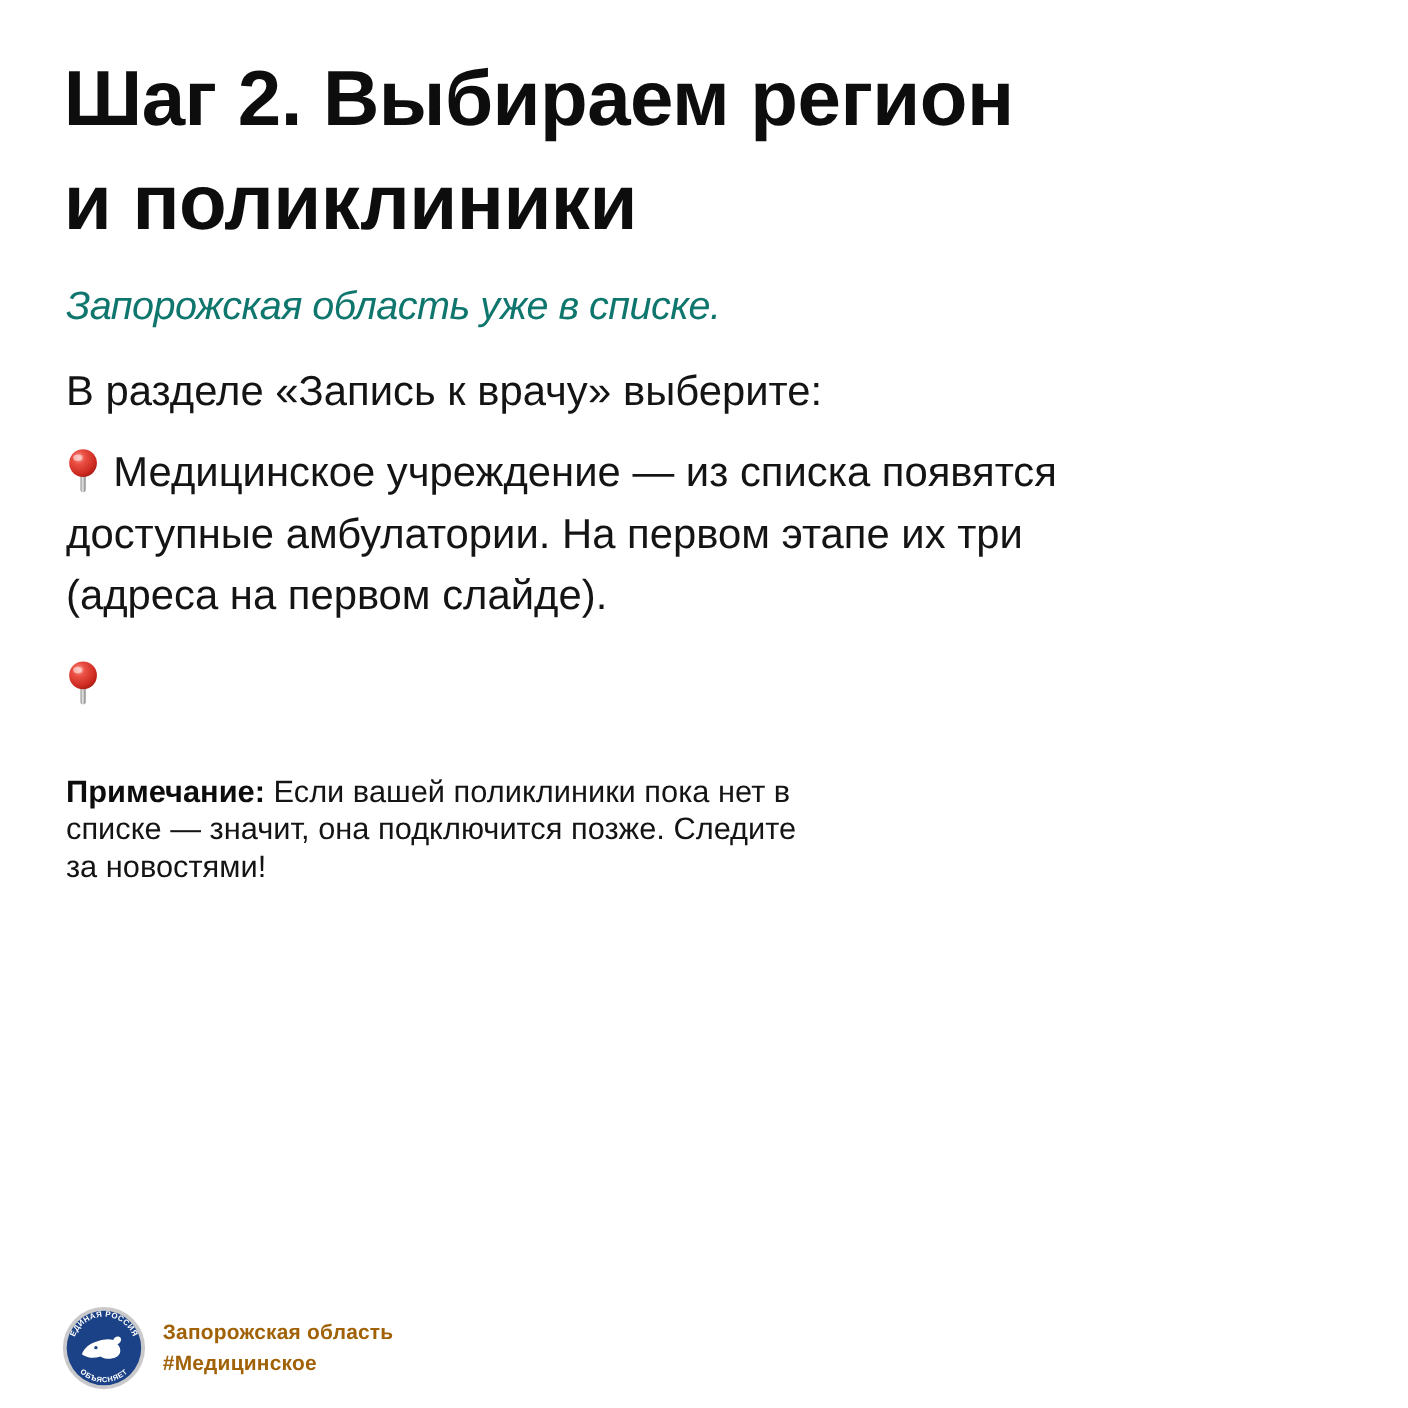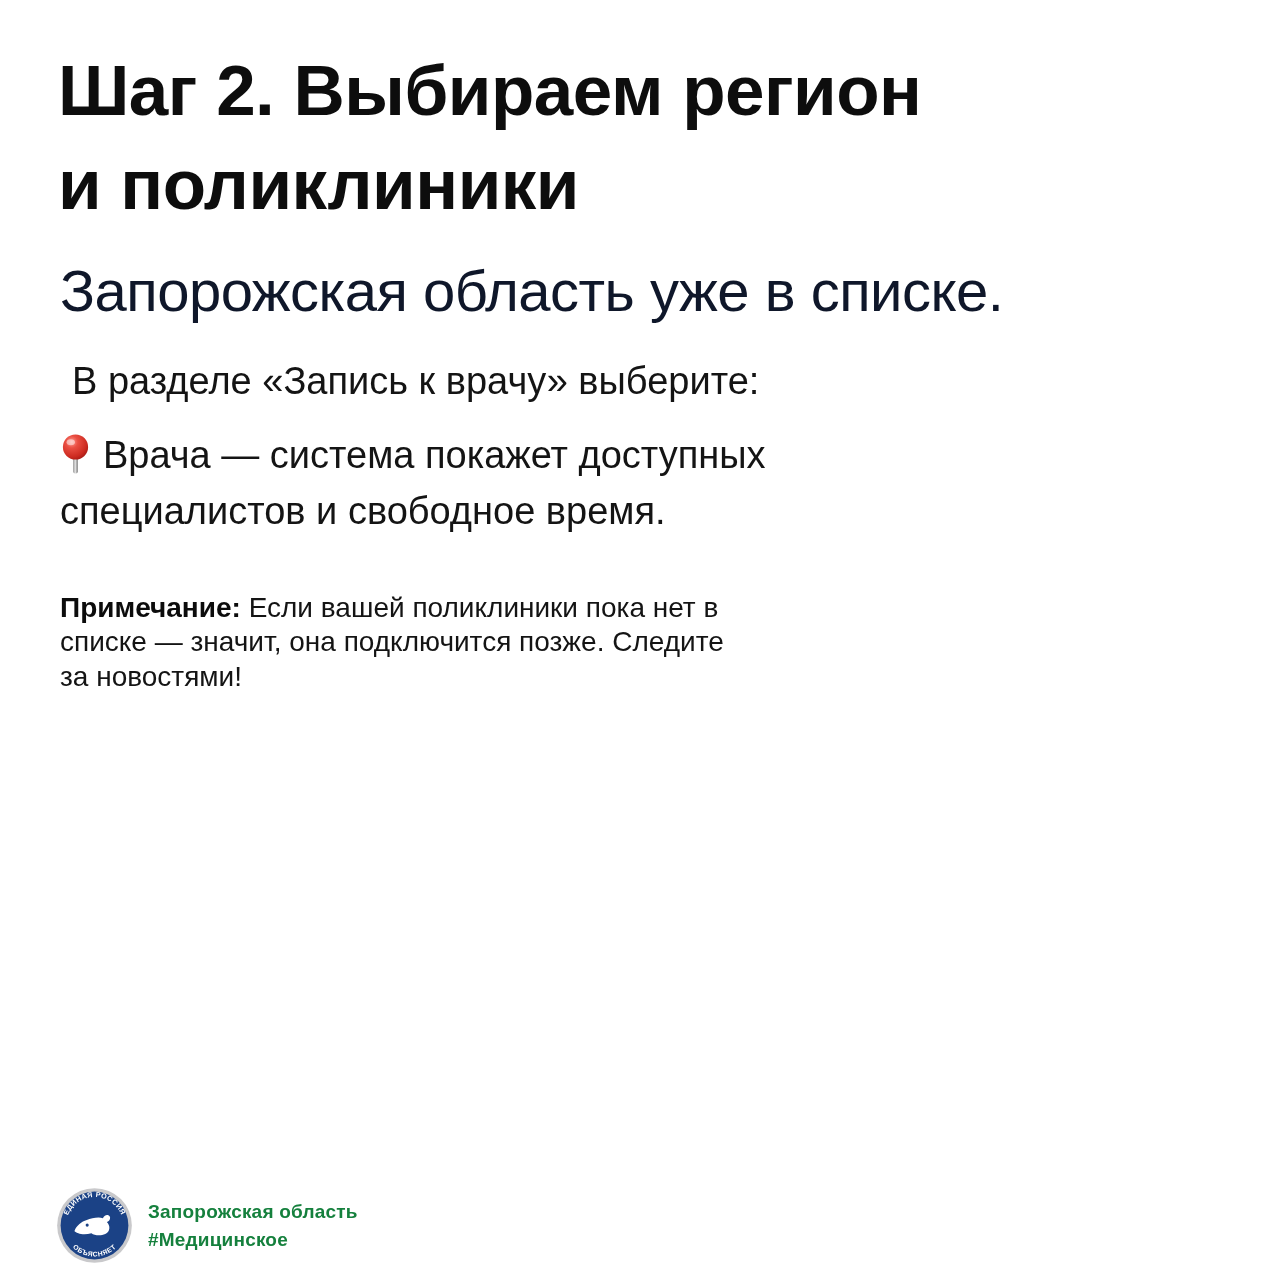--- a/index.html
+++ b/index.html
@@ -16,27 +16,28 @@
     margin:0;
     font-size:71px;
     line-height:1.33;
     font-weight:800;
     letter-spacing:-0.5px;
     color:#0d0d0d;
   }
   .title span{display:block;}
   .subtitle{
     margin:24px 0 0 2px;
-    font-size:58px;
+    font-size:36px;
+    font-style:italic;
     font-weight:500;
     letter-spacing:-0.5px;
-    color:#0f172a;
+    color:#0f766e;
   }
   .intro{
-    margin:36px 0 0 14px;
+    margin:36px 0 0 2px;
     font-size:38px;
     font-weight:400;
     color:#141414;
   }
   .bullet{
     margin:24px 0 0 2px;
     font-size:38px;
     line-height:1.48;
     color:#141414;
   }
@@ -52,21 +53,21 @@
   .note .txt{white-space:pre-wrap;}
   .footer{
     position:absolute;
     left:56px;bottom:16px;
     display:flex;align-items:center;gap:15px;
   }
   .footer-text{
     font-size:19px;
     font-weight:700;
     line-height:1.47;
-    color:#15803d;
+    color:#a16207;
     letter-spacing:0.2px;
   }
   .arc-text{
     fill:#ffffff;
     font-family:"Liberation Sans",sans-serif;
     font-weight:700;
   }
   .hidden-defs{position:absolute;width:0;height:0;overflow:hidden;}
 </style>
 </head>
@@ -99,26 +100,32 @@
     <h1 class="title">
       <span>Шаг 2. Выбираем регион</span>
       <span>и поликлиники</span>
     </h1>
 
     <p class="subtitle">Запорожская область уже в списке.</p>
 
     <p class="intro">В разделе «Запись к врачу» выберите:</p>
 
 
+    <p class="bullet">
+      <svg class="pin-svg" width="31" height="41" viewBox="0 0 31 41">
+          <use href="#pinsym"></use>
+        </svg><span class="txt">Медицинское учреждение — из списка появятся
+доступные амбулатории. На первом этапе их три
+(адреса на первом слайде).</span>
+    </p>
 
     <p class="bullet">
       <svg class="pin-svg" width="31" height="41" viewBox="0 0 31 41">
           <use href="#pinsym"></use>
-        </svg><span class="txt">Врача — система покажет доступных
-специалистов и свободное время.</span>
+        </svg>
     </p>
 
     <p class="note"><span class="lbl">Примечание:</span><span class="txt"> Если вашей поликлиники пока нет в
 списке — значит, она подключится позже. Следите
 за новостями!</span></p>
 
   </div>
 
   <div class="footer">
     <svg width="77" height="77" viewBox="0 0 100 100">

